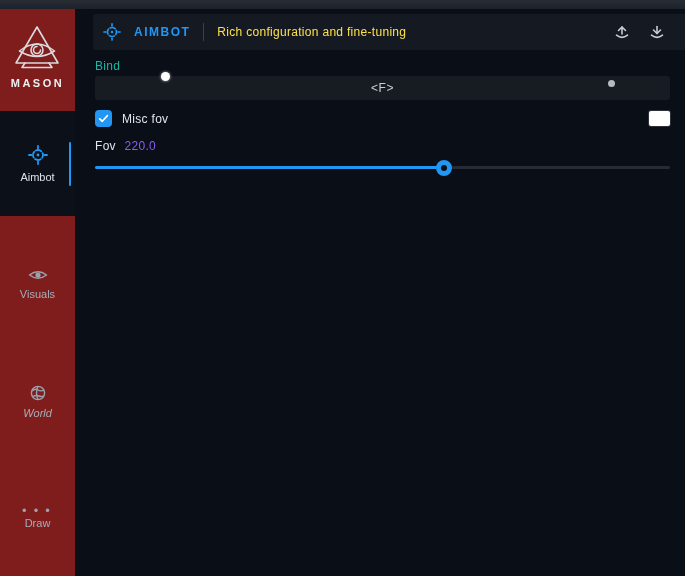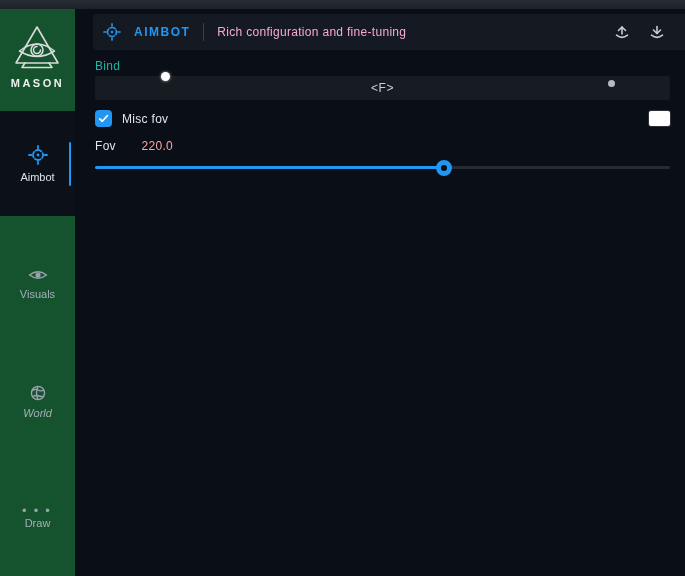--- a/index.html
+++ b/index.html
@@ -8,58 +8,58 @@
     font-family:"Liberation Sans", sans-serif;
     background:#0a0e17;
     position:relative;
     color:#dfe3e8;
     display:flex; flex-direction:column;
   }
   .top-strip { height:9px; width:100%; background:linear-gradient(#282c34,#1d2129); flex:0 0 auto; }
   .app { flex:1; display:flex; min-height:0; }
 
   
-  .sidebar { width:75px; background:#14532d; display:flex; flex-direction:column; align-items:center; flex:0 0 auto; }
+  .sidebar { width:75px; background:#7f1d1d; display:flex; flex-direction:column; align-items:center; flex:0 0 auto; }
   .logo-block { margin-top:15px; display:flex; flex-direction:column; align-items:center; }
   .logo-block svg { display:block; }
   .logo-text { margin-top:5px; font-size:11px; font-weight:bold; letter-spacing:2.5px; color:#edeff1; }
   .nav { width:100%; margin-top:22px; }
   .nav-item { width:100%; display:flex; flex-direction:column; align-items:center; justify-content:center; gap:6px; color:#a7aeb8; font-size:11px; cursor:pointer; }
   .nav-item .nv-icon { line-height:0; }
   .nav-item.active { height:105px; background:#0c1119; color:#dce1e7; position:relative; }
   .nav-item.active .accent-bar { position:absolute; right:4px; top:50%; transform:translateY(-50%); width:2px; height:44px; background:#2196f3; border-radius:1px; }
   .nav-item.plain { height:40px;text-align:center; }
   .nav-item#nav-visuals { margin-top:48px; }
   .nav-item#nav-world { margin-top:78px;font-style:italic; }
   .nav-item#nav-misc { margin-top:78px; }
   .dots { color:#9aa2ac; font-size:13px; letter-spacing:3px; line-height:6px; }
 
   
   .main { flex:1; display:flex; flex-direction:column; background:#0a0e17; min-width:0; }
   .header-bar { margin:5px 0 0 18px; height:36px; background:#151a22; border-radius:3px 0 0 3px; display:flex; align-items:center; padding:0 16px 0 10px; }
   .hdr-title { margin-left:13px; font-size:12px; font-weight:bold; letter-spacing:1.5px; color:#2196f3; }
   .hdr-divider { width:1px; height:18px; background:#39404a; margin:0 13px; }
-  .hdr-subtitle { font-size:12px; color:#f9a8d4; letter-spacing:0.3px; }
+  .hdr-subtitle { font-size:12px; color:#fde047; letter-spacing:0.3px; }
   .hdr-spacer { flex:1; }
   .icon-btn { line-height:0; padding:3px; cursor:pointer; border-radius:3px; }
   .icon-btn + .icon-btn { margin-left:11px; }
 
   .content { padding:0 15px 0 20px; }
   .check-row { display:flex; align-items:center; gap:10px; }
   .row-enabled { margin-top:8px; }
   .row-drawfov { margin-top:10px; }
   .checkbox { width:17px; height:17px; border-radius:4px; background:#2196f3; display:flex; align-items:center; justify-content:center; cursor:pointer; flex:0 0 auto; }
   .check-label { font-size:12px; color:#e2e6ea; letter-spacing:0.3px; }
   .bind-label { margin-top:9px; font-size:12px; color:#14b8a6; letter-spacing:0.3px; }
   .bind-input { margin-top:3px; height:24px; background:#171c23; border-radius:3px; position:relative; display:flex; align-items:center; justify-content:center; font-size:12px; color:#c9ced4; cursor:pointer; letter-spacing:0.5px; }
   .drag-dot { position:absolute; left:513px; top:4px; width:7px; height:7px; border-radius:50%; background:#c9cdd3; opacity:0.9; }
   .color-swatch { margin-left:auto; width:21px; height:15px; border-radius:2px; cursor:pointer; box-shadow:0 0 0 1px rgba(255,255,255,0.15); }
   .fov-row { margin-top:12px; font-size:12px; letter-spacing:0.3px; }
   .fov-name { color:#e2e6ea; }
-  .fov-value { color:#fca5a5; margin-left:22px; }
+  .fov-value { color:#8b5cf6; margin-left:5px; }
 
   .slider { margin-top:7px; position:relative; height:16px; cursor:pointer; }
   .slider-track { position:absolute; left:0; right:0; top:6px; height:3px; background:#272c34; border-radius:2px; }
   .slider-fill { position:absolute; left:0; top:6px; height:3px; background:#2196f3; border-radius:2px; }
   .slider-thumb { position:absolute; top:0; width:16px; height:16px; margin-left:-8px; border:5px solid #2196f3; background:#0b0f16; border-radius:50%; cursor:grab; }
 
   .cursor-dot { position:absolute; left:161px; top:72px; width:9px; height:9px; border-radius:50%; background:#ffffff; box-shadow:0 0 3px rgba(255,255,255,0.7); z-index:10; pointer-events:none; }
 </style>
 </head>
 <body>

